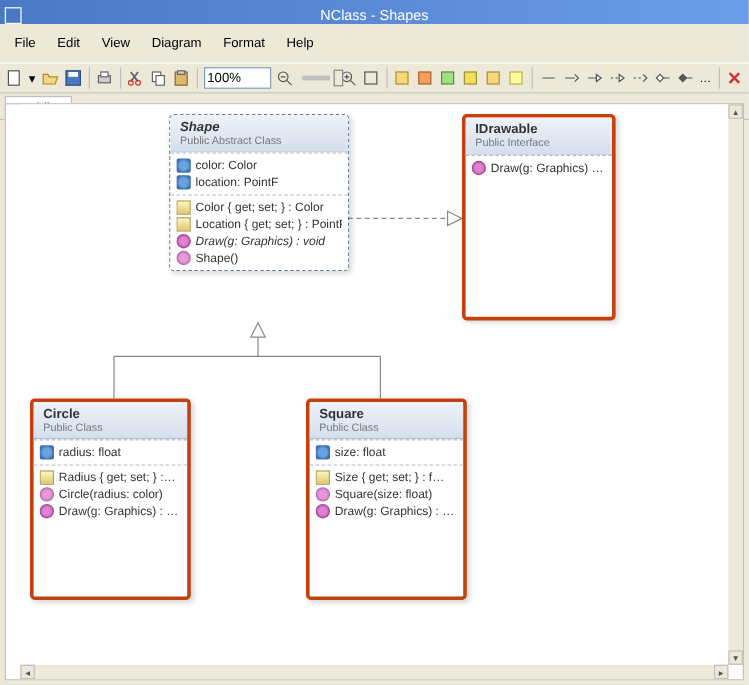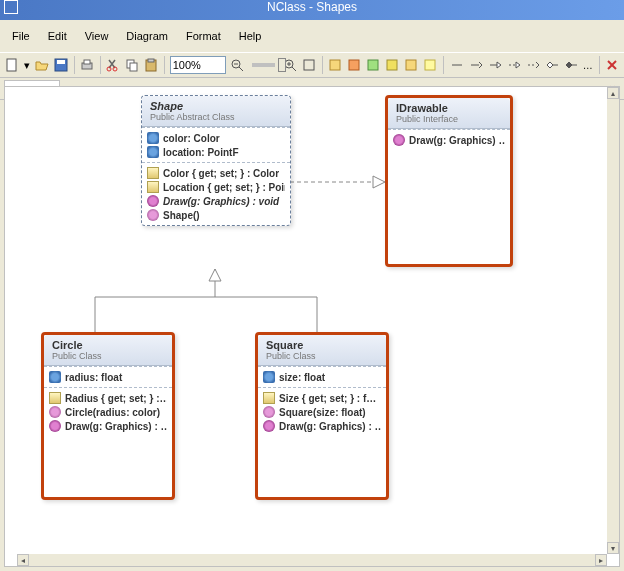--- a/index.html
+++ b/index.html
@@ -1,18 +1,18 @@
 <!DOCTYPE html>
 <html><head>
 <meta charset="utf-8">
 <style>
 * { box-sizing: border-box; margin: 0; padding: 0; font-family: Tahoma, Arial, sans-serif; }
 body { width: 624px; height: 571px; background: #ece9d8; overflow: hidden; font-size: 11px; }
 
-.titlebar { height: 20px; background: linear-gradient(to right, #4a78c5, #6b9de8); color: white; display: flex; align-items: flex-start; justify-content: center; font-size: 12px; position: relative; }
+.titlebar { height: 20px; background: linear-gradient(to right, #4a78c5, #6b9de8); color: white; display: flex; align-items: flex-end; justify-content: center; font-size: 12px; position: relative; }
 .titlebar .icon { position: absolute; left: 4px; width: 14px; height: 14px; background: #4a78c5; border: 1px solid #fff; }
 
 .menubar { height: 18px; background: #ece9d8; display: flex; align-items: center; padding: 16px 4px; gap: 2px; }
 .menubar .menu-item { padding: 2px 8px; cursor: pointer; }
 
 .toolbar { height: 26px; background: #ece9d8; border-top: 1px solid #fff; border-bottom: 1px solid #c0c0c0; display: flex; align-items: center; padding: 0 4px; gap: 3px; }
 .tool-btn { width: 18px; height: 18px; display: flex; align-items: center; justify-content: center; cursor: pointer; border: 1px solid transparent; }
 .sep { width: 1px; height: 18px; background: #c0c0c0; margin: 0 2px; }
 .zoom-input { width: 56px; height: 18px; font-size: 11px; border: 1px solid #7f9db9; padding: 0 2px; background: white; }
 .slider { width: 60px; height: 4px; background: #c0c0c0; position: relative; margin: 0 4px; }
@@ -29,21 +29,21 @@
 .scroll-btn { width: 12px; height: 12px; background: #ece9d8; border: 1px solid #c0c0c0; display: flex; align-items: center; justify-content: center; font-size: 8px; color: #555; cursor: pointer; }
 
 .uml-box { position: absolute; background: #fff; border: 3px solid #c2410c; border-radius: 4px; box-shadow: 2px 2px 4px rgba(0,0,0,0.15); }
 .uml-box.abstract { border: 1px dashed #6a7f9c; }
 .uml-head { background: linear-gradient(to bottom, #eef2f9, #d6dfed); padding: 4px 8px; border-bottom: 1px solid #b0bccc; border-radius: 4px 4px 0 0; }
 .uml-name { font-weight: bold; font-size: 11px; color: #333; }
 .uml-name.italic { font-style: italic; }
 .uml-stereo { font-size: 9px; color: #777; }
 .uml-section { border-top: 1px dashed #b0bccc; padding: 3px 5px; }
 .uml-section:first-of-type { border-top: none; }
-.uml-member { display: flex; align-items: center; gap: 4px; padding: 1px 0; font-size: 10px; color: #333; white-space: nowrap; overflow: hidden; font-weight: bold; }
+.uml-member { display: flex; align-items: center; gap: 4px; padding: 1px 0; font-size: 10px; color: #333; white-space: nowrap; overflow: hidden; }
 .uml-member.italic { font-style: italic; }
 .mem-icon { width: 12px; height: 12px; flex-shrink: 0; }
 
 svg.connector { position: absolute; top: 0; left: 0; pointer-events: none; }
 
 .ico-field { background: radial-gradient(circle, #6aa3e0 40%, #3a6fb0 70%); border-radius: 2px; }
 .ico-prop { background: linear-gradient(#fff5c0, #e0c870); border: 1px solid #b0a050; }
 .ico-method { background: radial-gradient(circle, #e080d0 40%, #a04090 70%); border-radius: 50%; }
 .ico-ctor { background: radial-gradient(circle, #e080d0 40%, #a04090 70%); border-radius: 50%; opacity: 0.8; }
 </style>
@@ -278,21 +278,21 @@
         <div class="uml-stereo">Public Interface</div>
       </div>
       <div class="uml-section">
         <div class="uml-member">
             <span class="mem-icon ico-method"></span>
             <span>Draw(g: Graphics) …</span>
           </div>
       </div>
     </div>
 
-    <div class="uml-box" style="left:24px; top:245px; width:134px; height:168px;">
+    <div class="uml-box" style="left:8px; top:245px; width:134px; height:168px;">
       <div class="uml-head">
         <div class="uml-name">Circle</div>
         <div class="uml-stereo">Public Class</div>
       </div>
       <div class="uml-section">
         <div class="uml-member">
             <span class="mem-icon ico-field"></span>
             <span>radius: float</span>
           </div>
       </div>

